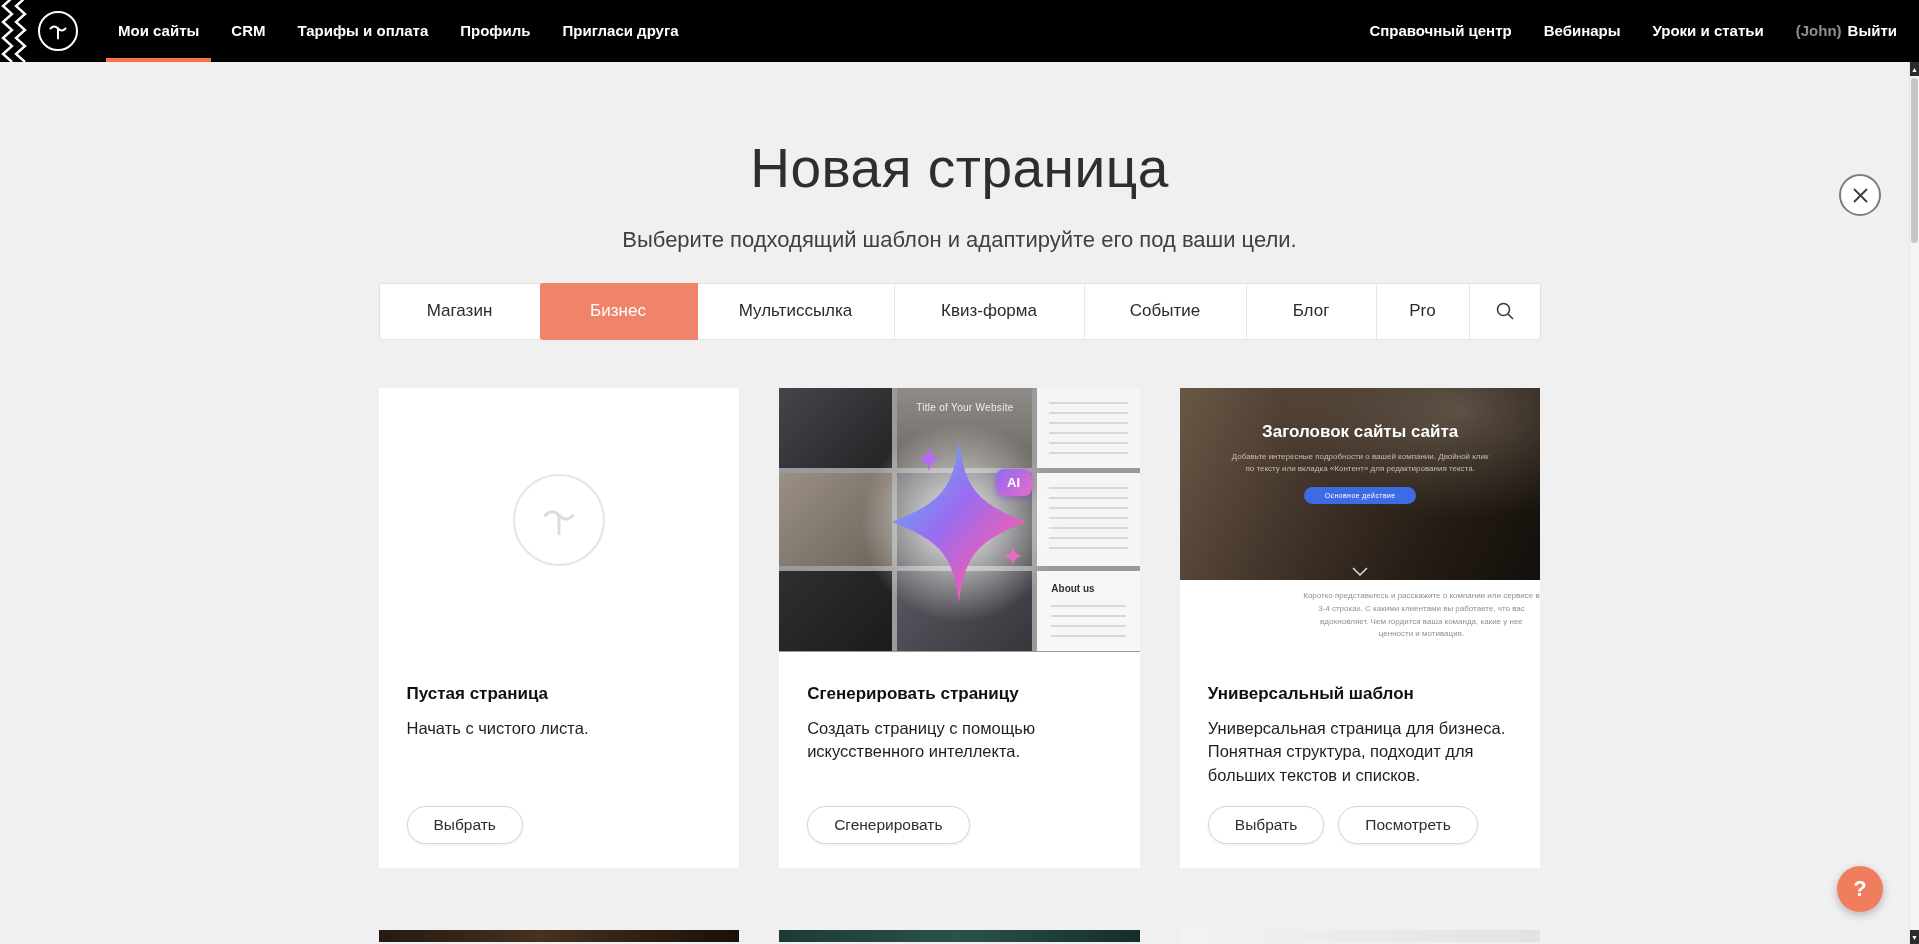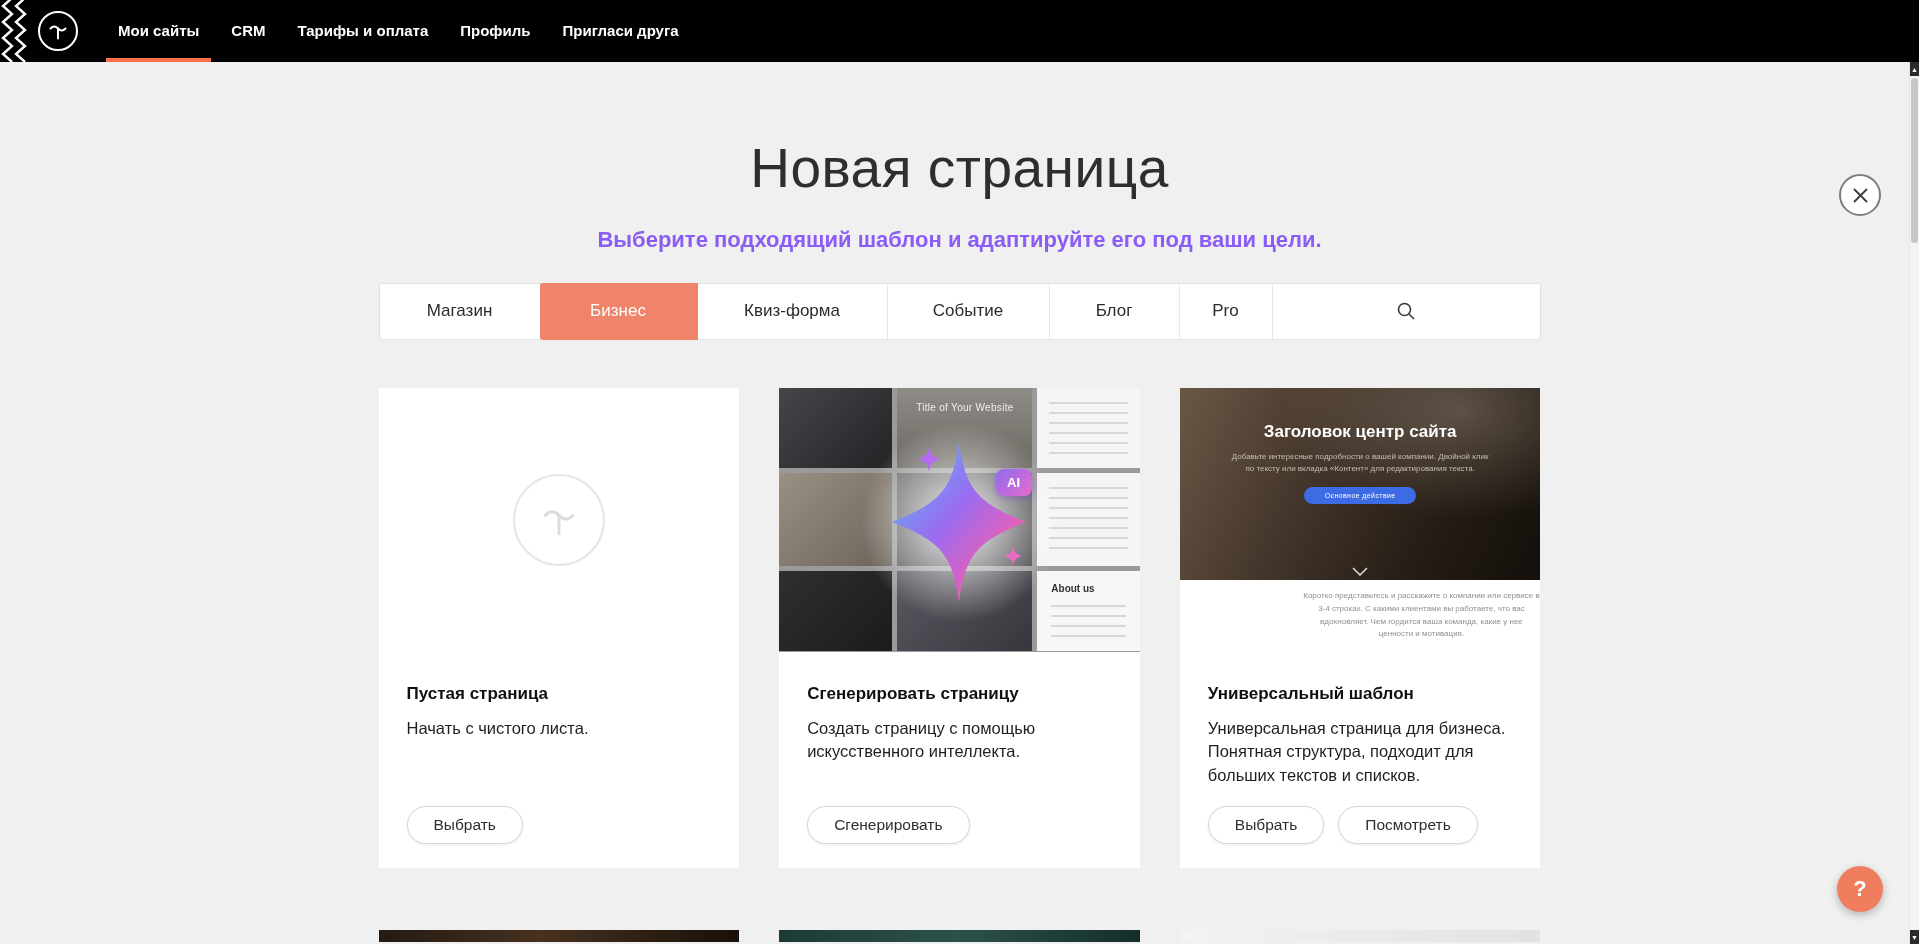--- a/index.html
+++ b/index.html
@@ -46,21 +46,21 @@
     display:flex; align-items:center; justify-content:center;
     cursor:pointer;
   }
   .page-title {
     margin:76px 0 0; text-align:center;
     font-size:55px; line-height:1.1; font-weight:200;
     color:#2e2e2e; letter-spacing:.5px;
   }
   .page-subtitle {
     margin:28px 0 0; text-align:center;
-    font-size:22px; font-weight:700; color:#8b5cf6;
+    font-size:22px; font-weight:400; color:#404040;
   }
 
   
   .tabbar {
     width:1162px; margin:30px auto 0; height:57px;
     display:flex; background:#fff;
     border:1px solid #e2e2e2; border-radius:3px;
   }
   .tab {
     display:flex; align-items:center; justify-content:center;
@@ -231,40 +231,58 @@
       <span>Тарифы и оплата</span>
     </div>
     <div class="nav-item">
       <span>Профиль</span>
     </div>
     <div class="nav-item">
       <span>Пригласи друга</span>
     </div>
   </nav>
 
+  <div class="nav-right">
+    <div class="nav-item">
+      <span>Справочный центр</span>
+    </div>
+    <div class="nav-item">
+      <span>Вебинары</span>
+    </div>
+    <div class="nav-item">
+      <span>Уроки и статьи</span>
+    </div>
+    <div class="nav-user">
+      <span class="uname">(John)</span>
+      <span class="logout">Выйти</span>
+    </div>
+  </div>
 </header>
 
 <main class="page">
 
   <div class="close-btn">
     <svg width="17" height="17" viewBox="0 0 17 17">
       <line x1="2" y1="2" x2="15" y2="15" stroke="#3a3a3a" stroke-width="1.8"></line>
       <line x1="15" y1="2" x2="2" y2="15" stroke="#3a3a3a" stroke-width="1.8"></line>
     </svg>
   </div>
 
   <h1 class="page-title">Новая страница</h1>
   <p class="page-subtitle">Выберите подходящий шаблон и адаптируйте его под ваши цели.</p>
 
   <div class="tabbar">
     <div class="tab" style="width:161px;">
       <span>Магазин</span>
     </div>
     <div class="tab active" style="width:158px;">
       <span>Бизнес</span>
+    </div>
+    <div class="tab" style="width:197px;">
+      <span>Мультиссылка</span>
     </div>
     <div class="tab" style="width:190px;">
       <span>Квиз-форма</span>
     </div>
     <div class="tab" style="width:162px;">
       <span>Событие</span>
     </div>
     <div class="tab" style="width:130px;">
       <span>Блог</span>
     </div>
@@ -341,21 +359,21 @@
         <div class="card-desc">Создать страницу с помощью искусственного интеллекта.</div>
         <div class="card-buttons">
           <button class="pill-btn">Сгенерировать</button>
         </div>
       </div>
     </article>
 
     <article class="card">
       <div class="preview">
         <div class="hero">
-          <div class="hero-title">Заголовок центр сайта</div>
+          <div class="hero-title">Заголовок сайты сайта</div>
           <div class="hero-caption">Добавьте интересные подробности о вашей компании. Двойной клик по тексту или вкладка «Контент» для редактирования текста.</div>
           <div class="hero-btn">Основное действие</div>
           <svg class="hero-chevron" width="16" height="9" viewBox="0 0 16 9">
             <polyline points="1,1 8,8 15,1" fill="none" stroke="#ddd" stroke-width="1.5"></polyline>
           </svg>
         </div>
         <div class="tpl-body">
           <p>Коротко представьтесь и расскажите о компании или сервисе в 3-4 строках. С какими клиентами вы работаете, что вас вдохновляет. Чем гордится ваша команда, какие у нее ценности и мотивация.</p>
         </div>
       </div>

